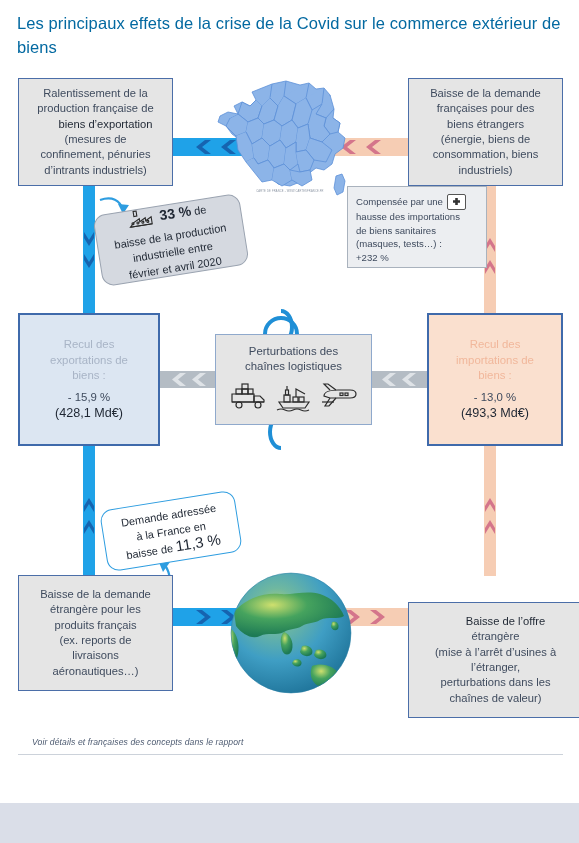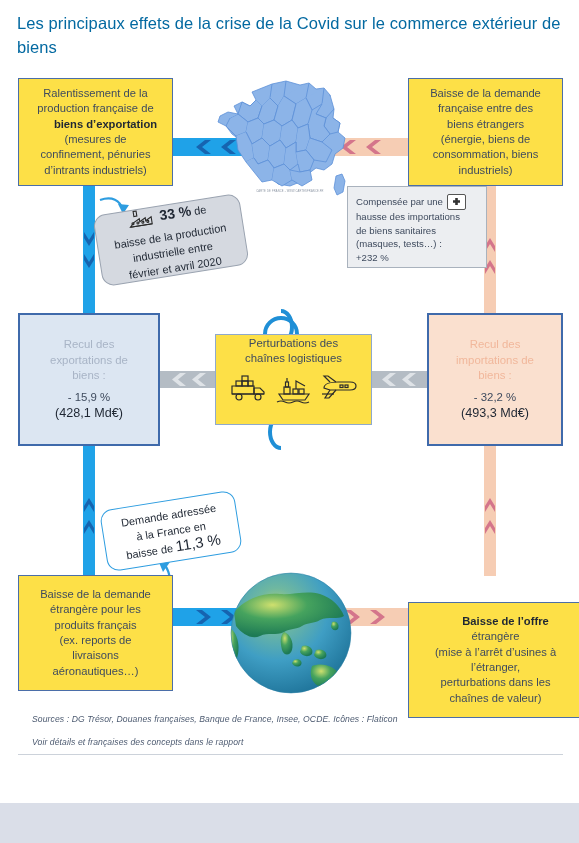--- a/index.html
+++ b/index.html
@@ -18,30 +18,30 @@
     position:absolute;left:17px;top:11px;width:545px;
     font-size:16.5px;line-height:24px;color:#0369a1;
     letter-spacing:.1px;
   }
 
   
   .box{
     position:absolute;
     box-sizing:border-box;
     border:1.5px solid #4b6ea8;
-    background:#fde047;
+    background:#e5e5e5;
     text-align:center;
     font-size:11.2px;
     line-height:15.4px;
     color:#3f4b5e;
     display:flex;align-items:center;justify-content:center;
     padding:5px 7px;
   }
   .box .inner{width:100%;}
-  .box b{font-weight:bold;color:#1f2733;padding-left:20px;}
+  .box b{font-weight:normal;color:#1f2733;padding-left:20px;}
 
   #box-prod{left:18px;top:78px;width:155px;height:108px;}
   #box-dem-fr{left:408px;top:78px;width:155px;height:108px;}
 
   #box-comp{
     left:347px;top:186px;width:140px;height:82px;
     background:#eceef1;border:1px solid #a9b2bd;
     text-align:left;font-size:9.6px;line-height:13.5px;
     align-items:flex-start;padding:7px 8px;color:#3f4b5e;
   }
@@ -56,21 +56,21 @@
   }
   .kpi-title{font-size:11.4px;line-height:15.4px;}
   #box-exp .kpi-title{color:#a8b4c6;}
   #box-imp .kpi-title{color:#f1b79b;}
   .kpi-pct{font-size:11.4px;margin-top:6px;color:#3f4b5e;}
   .kpi-val{font-size:12.6px;margin-top:1px;color:#1f2733;}
 
   #box-logi{
     left:215px;top:334px;width:157px;height:91px;
     border:1.2px solid #8fa9cc;
-    align-items:flex-start;padding-top:1px;
+    align-items:flex-start;padding-top:9px;
   }
   #box-logi .lg-title{font-size:11.4px;line-height:15.4px;color:#3f4b5e;}
   .logi-icons{display:flex;justify-content:center;align-items:flex-end;gap:7px;margin-top:7px;}
 
   #box-dem-etr{left:18px;top:575px;width:155px;height:116px;}
   #box-offre{left:408px;top:602px;width:175px;height:116px;}
 
   
   .vbar{position:absolute;}
   .vbar .stem{position:absolute;left:0;top:0;width:100%;height:100%;}
@@ -319,21 +319,21 @@
       <b>biens d’exportation</b><br>
       <span>(mesures de</span><br>
       <span>confinement, pénuries</span><br>
       <span>d’intrants industriels)</span>
     </div>
   </div>
 
   <div class="box" id="box-dem-fr">
     <div class="inner">
       <span>Baisse de la demande</span><br>
-      <span>française entre des</span><br>
+      <span>françaises pour des</span><br>
       <span>biens étrangers</span><br>
       <span>(énergie, biens de</span><br>
       <span>consommation, biens</span><br>
       <span>industriels)</span>
     </div>
   </div>
 
   <div class="box" id="box-comp">
     <div class="inner">
       <span>Compensée par une</span>
@@ -361,21 +361,21 @@
     </div>
   </div>
 
   <div class="box" id="box-imp">
     <div class="inner">
       <div class="kpi-title">
         <span>Recul des</span><br>
         <span>importations de</span><br>
         <span>biens :</span>
       </div>
-      <div class="kpi-pct">- 32,2 %</div>
+      <div class="kpi-pct">- 13,0 %</div>
       <div class="kpi-val">(493,3 Md€)</div>
     </div>
   </div>
 
   <div class="box" id="box-logi">
     <div class="inner">
       <div class="lg-title">
         <span>Perturbations des</span><br>
         <span>chaînes logistiques</span>
       </div>
@@ -464,18 +464,17 @@
   </div>
 
   <div class="bubble" id="bub-113">
     <div class="inner">
       <span>Demande adressée</span><br>
       <span>à la France en</span><br>
       <span>baisse de </span><span class="big">11,3 %</span>
     </div>
   </div>
 
-  <div class="src" id="src1">Sources : DG Trésor, Douanes françaises, Banque de France, Insee, OCDE. Icônes : Flaticon</div>
   <div class="src" id="src2">Voir détails et françaises des concepts dans le rapport</div>
   <div id="rule"></div>
   <div id="bottomband"></div>
 
 </div>
 
 </body></html>

